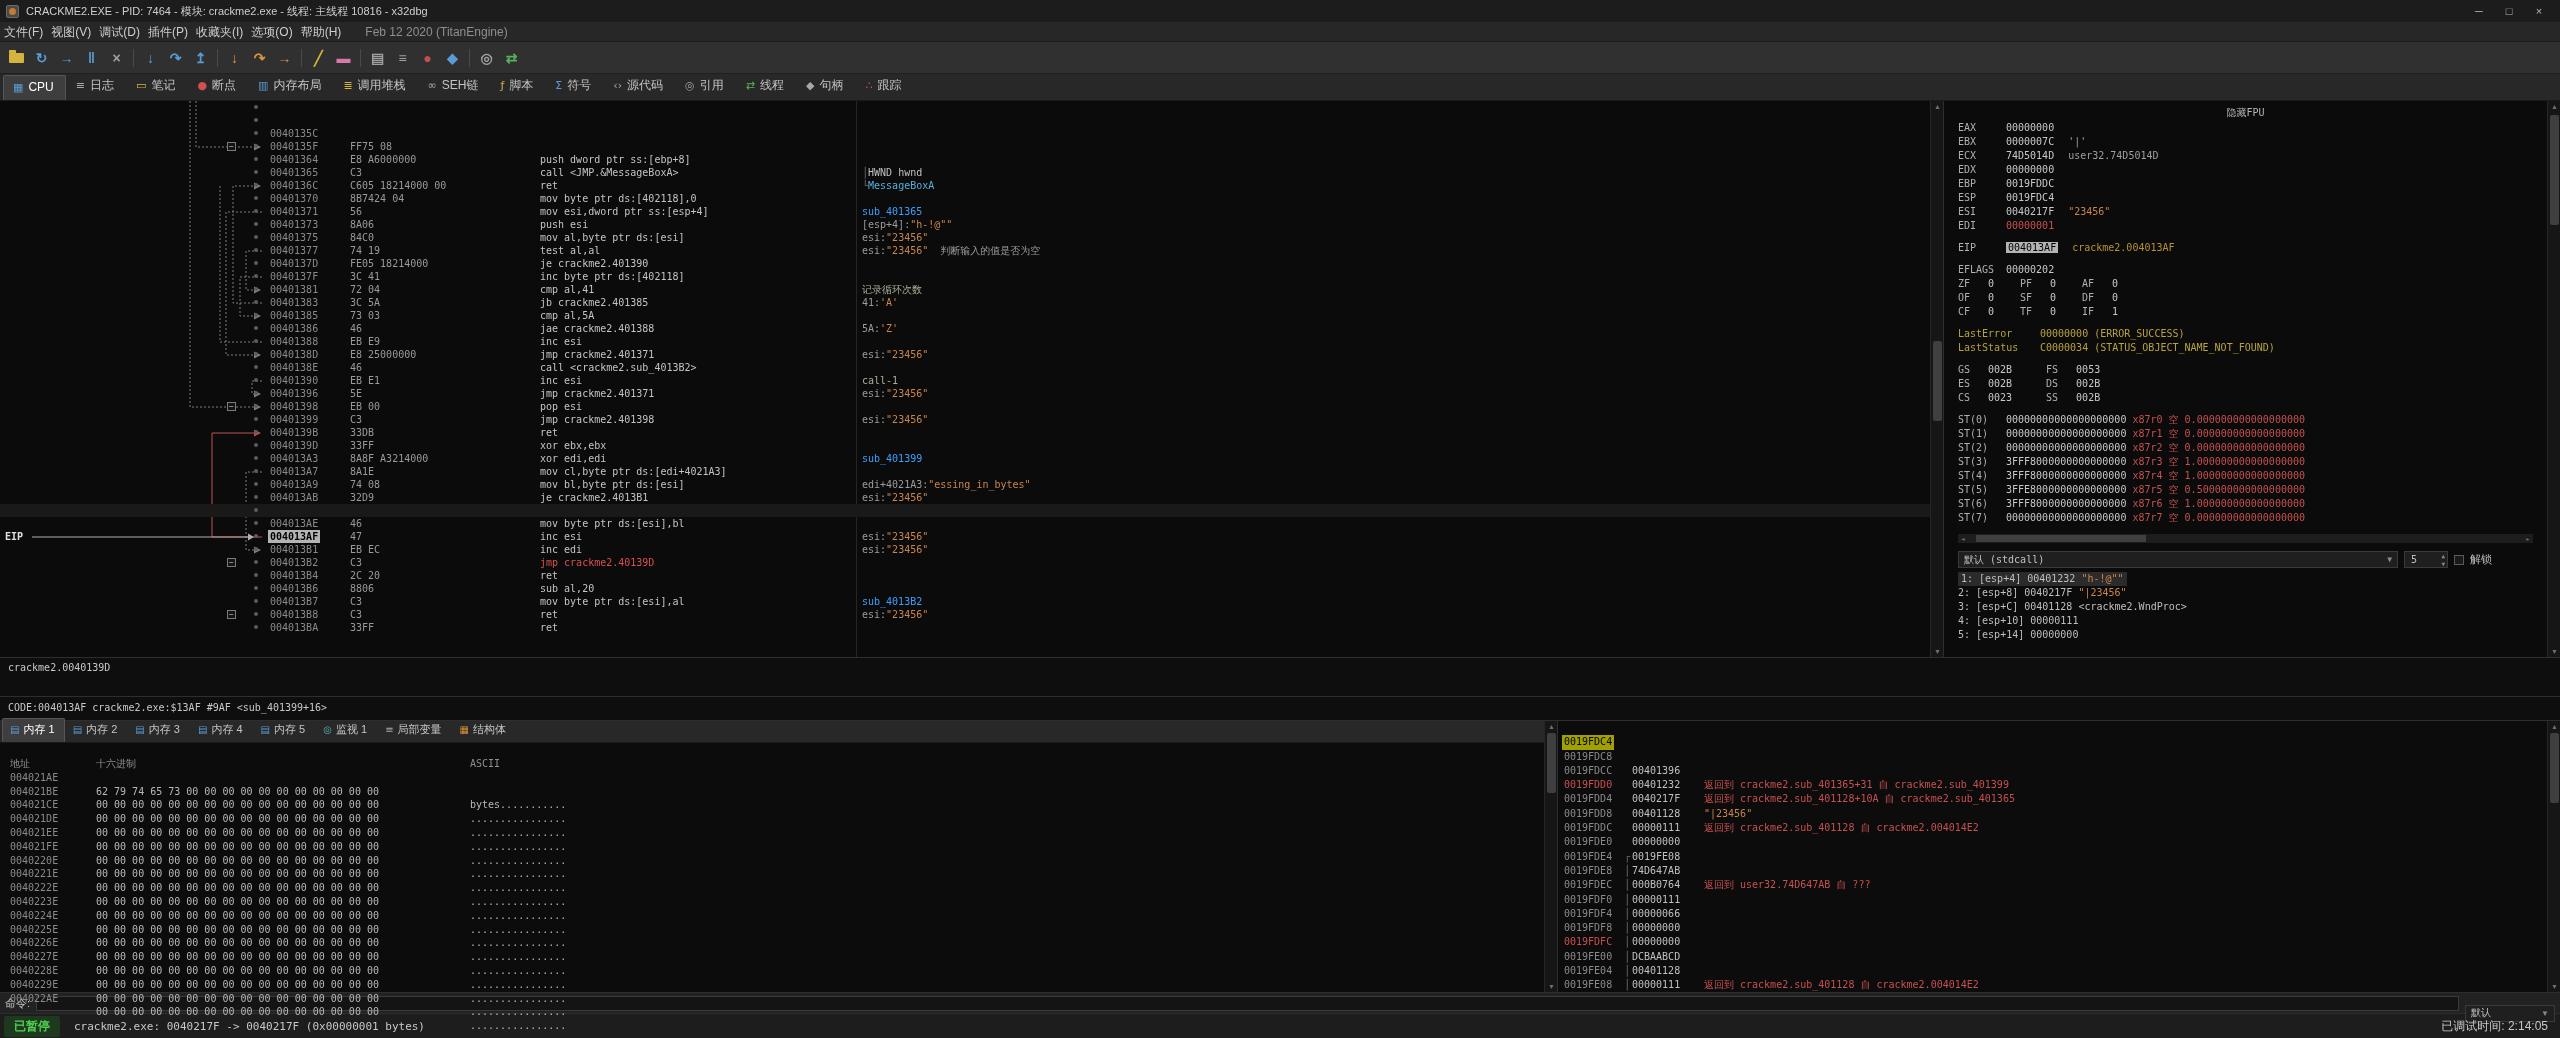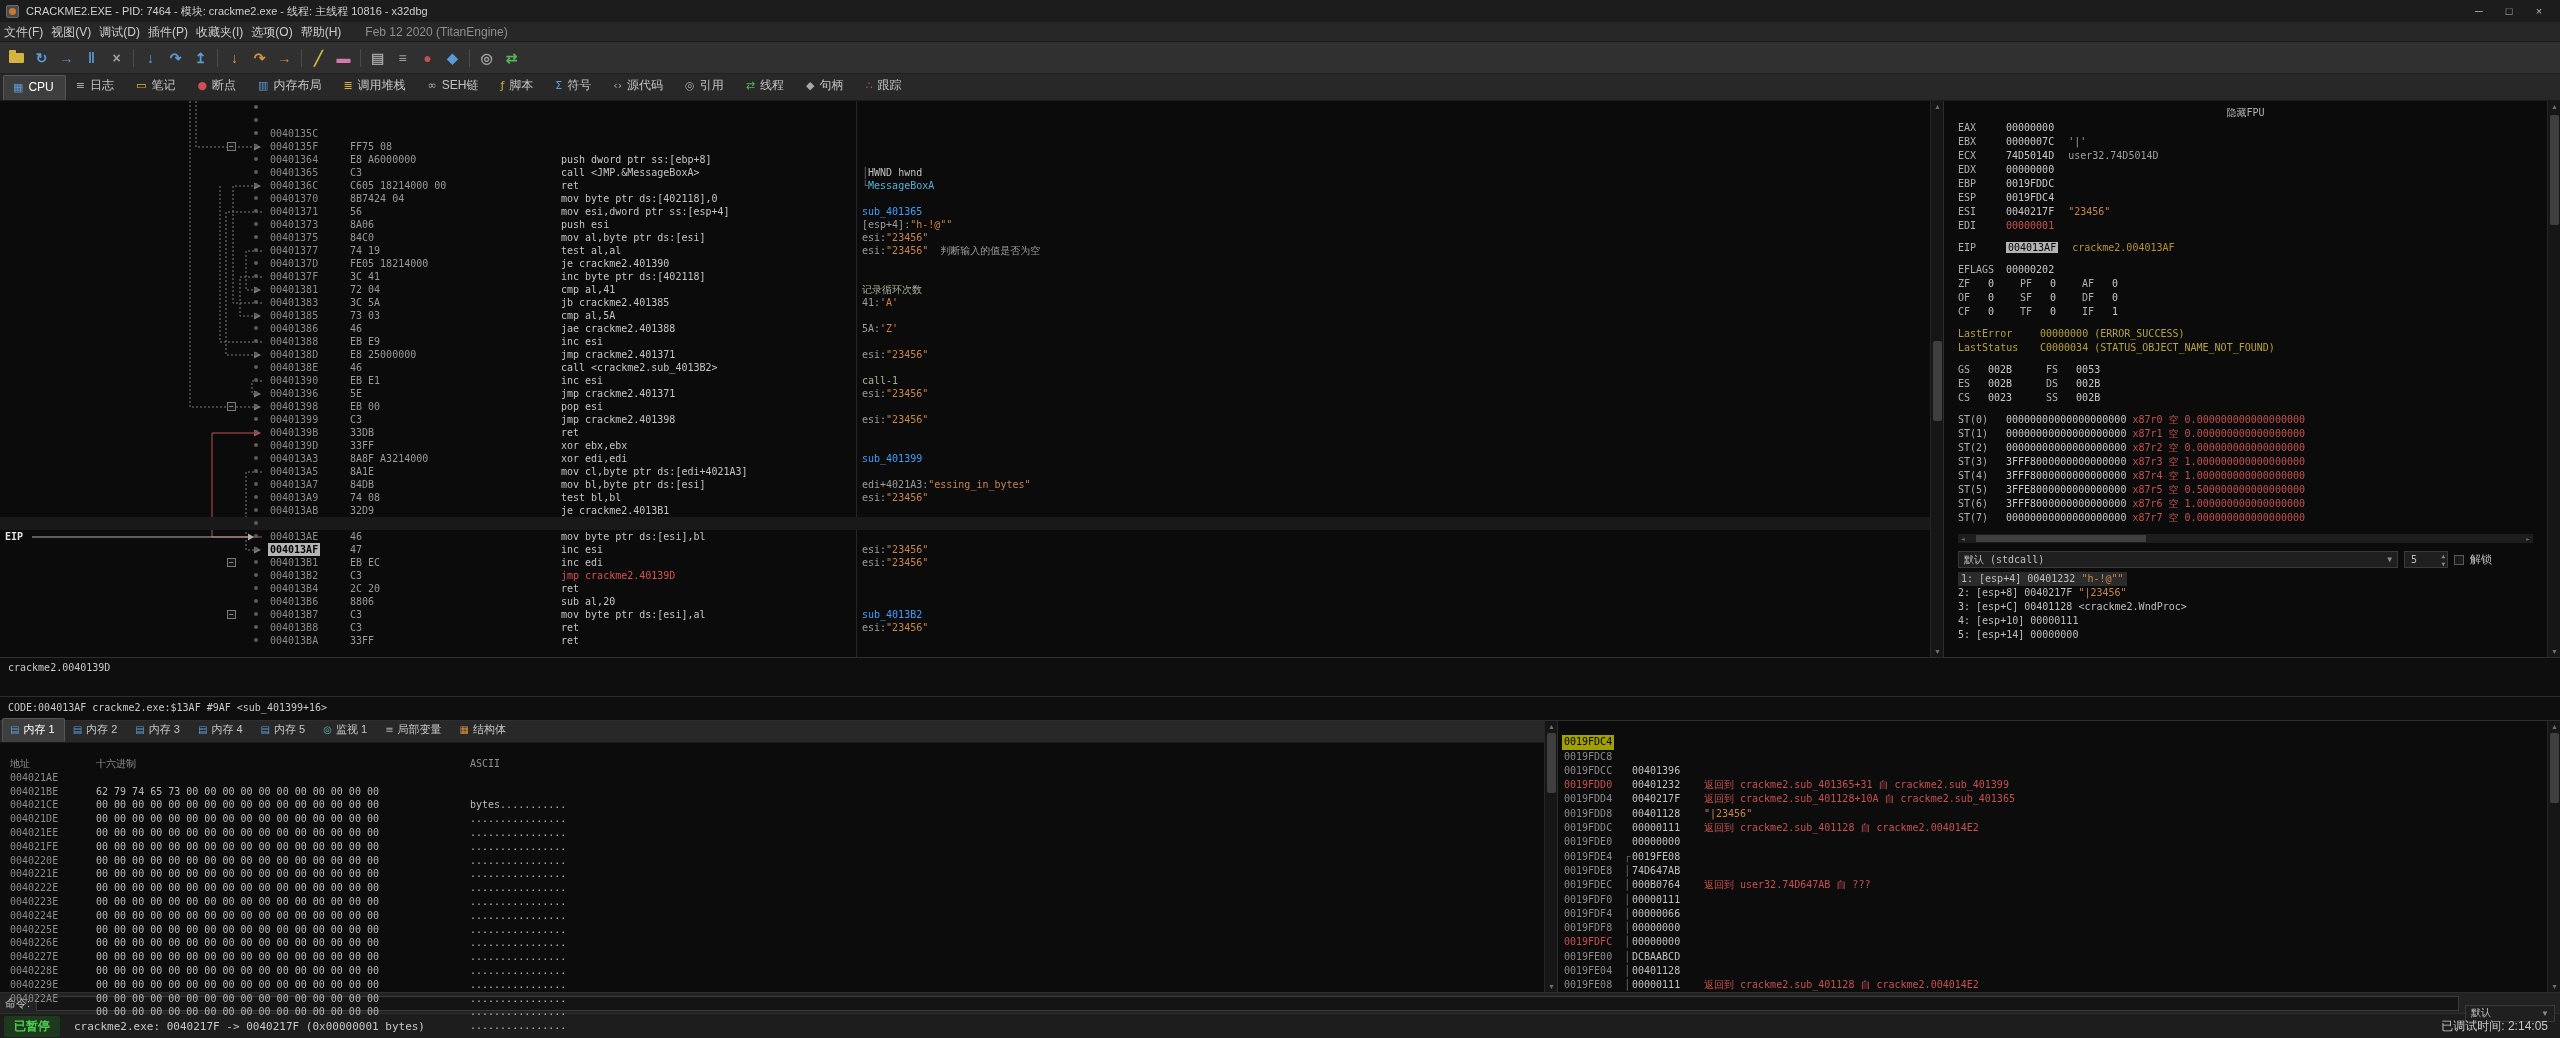--- a/index.html
+++ b/index.html
@@ -35,21 +35,21 @@
   
   .main { display:flex; height:556px; background:#0b0b0b; }
   .disasm { width:1930px; position:relative; overflow:hidden; font-size:10px; }
   .cmt-sep { position:absolute; left:856px; top:0; bottom:0; width:1px; background:#262626; }
   .drow { position:relative; height:13px; line-height:13px; white-space:pre; }
   .drow.eip { background:#191919; }
   .d-dot { position:absolute; left:254px; top:4px; width:4px; height:4px; border-radius:50%; background:#5c5c5c; }
   .d-addr { position:absolute; left:270px; color:#8a8a8a; }
   .drow.eip .d-addr { background:#b4b4b4; color:#000; padding:0 2px; left:268px; font-weight:bold; }
   .d-bytes { position:absolute; left:350px; color:#9a9a9a; }
-  .d-instr { position:absolute; left:540px; color:#c4c4c4;margin-left:21px; }
+  .d-instr { position:absolute; left:540px; color:#c4c4c4; }
   .drow.eip .d-instr { color:#d85050; }
   .d-cmt { position:absolute; left:862px; }
   .c-lbl { color:#3f9fff; }
   .c-api { color:#56b0d8; }
   .c-arg { color:#c0c0c0; }
   .c-auto { color:#9c9c9c; }
   .c-usr { color:#a6b098; }
   .c-str { color:#c9854e; }
   .c-pre { color:#707070; }
   .cbox { position:absolute; left:227px; width:9px; height:9px; border:1px solid #7a7a7a; background:#141414; color:#b8b8b8; font-size:8px; line-height:7px; text-align:center; font-family:"DejaVu Sans Mono", monospace; }
@@ -429,26 +429,20 @@
     <span class="d-addr">0040139D</span>
     <span class="d-bytes">8A8F A3214000</span>
     <span class="d-instr">mov cl,byte ptr ds:[edi+4021A3]</span>
     <span class="d-cmt"><span class="c-auto">edi+4021A3:<span class="c-str">"essing_in_bytes"</span></span></span></div>
         <div class="drow">
     <span class="d-dot"></span>
     <span class="d-addr">004013A3</span>
     <span class="d-bytes">8A1E</span>
     <span class="d-instr">mov bl,byte ptr ds:[esi]</span>
     <span class="d-cmt"><span class="c-auto">esi:<span class="c-str">"23456"</span></span></span></div>
-        <div class="drow">
-    <span class="d-dot"></span>
-    <span class="d-addr">004013A5</span>
-    <span class="d-bytes">84DB</span>
-    <span class="d-instr">test bl,bl</span>
-    <span class="d-cmt"></span></div>
         <div class="drow">
     <span class="d-dot"></span>
     <span class="d-addr">004013A7</span>
     <span class="d-bytes">74 08</span>
     <span class="d-instr">je crackme2.4013B1</span>
     <span class="d-cmt"></span></div>
         <div class="drow">
     <span class="d-dot"></span>
     <span class="d-addr">004013A9</span>
     <span class="d-bytes">32D9</span>

